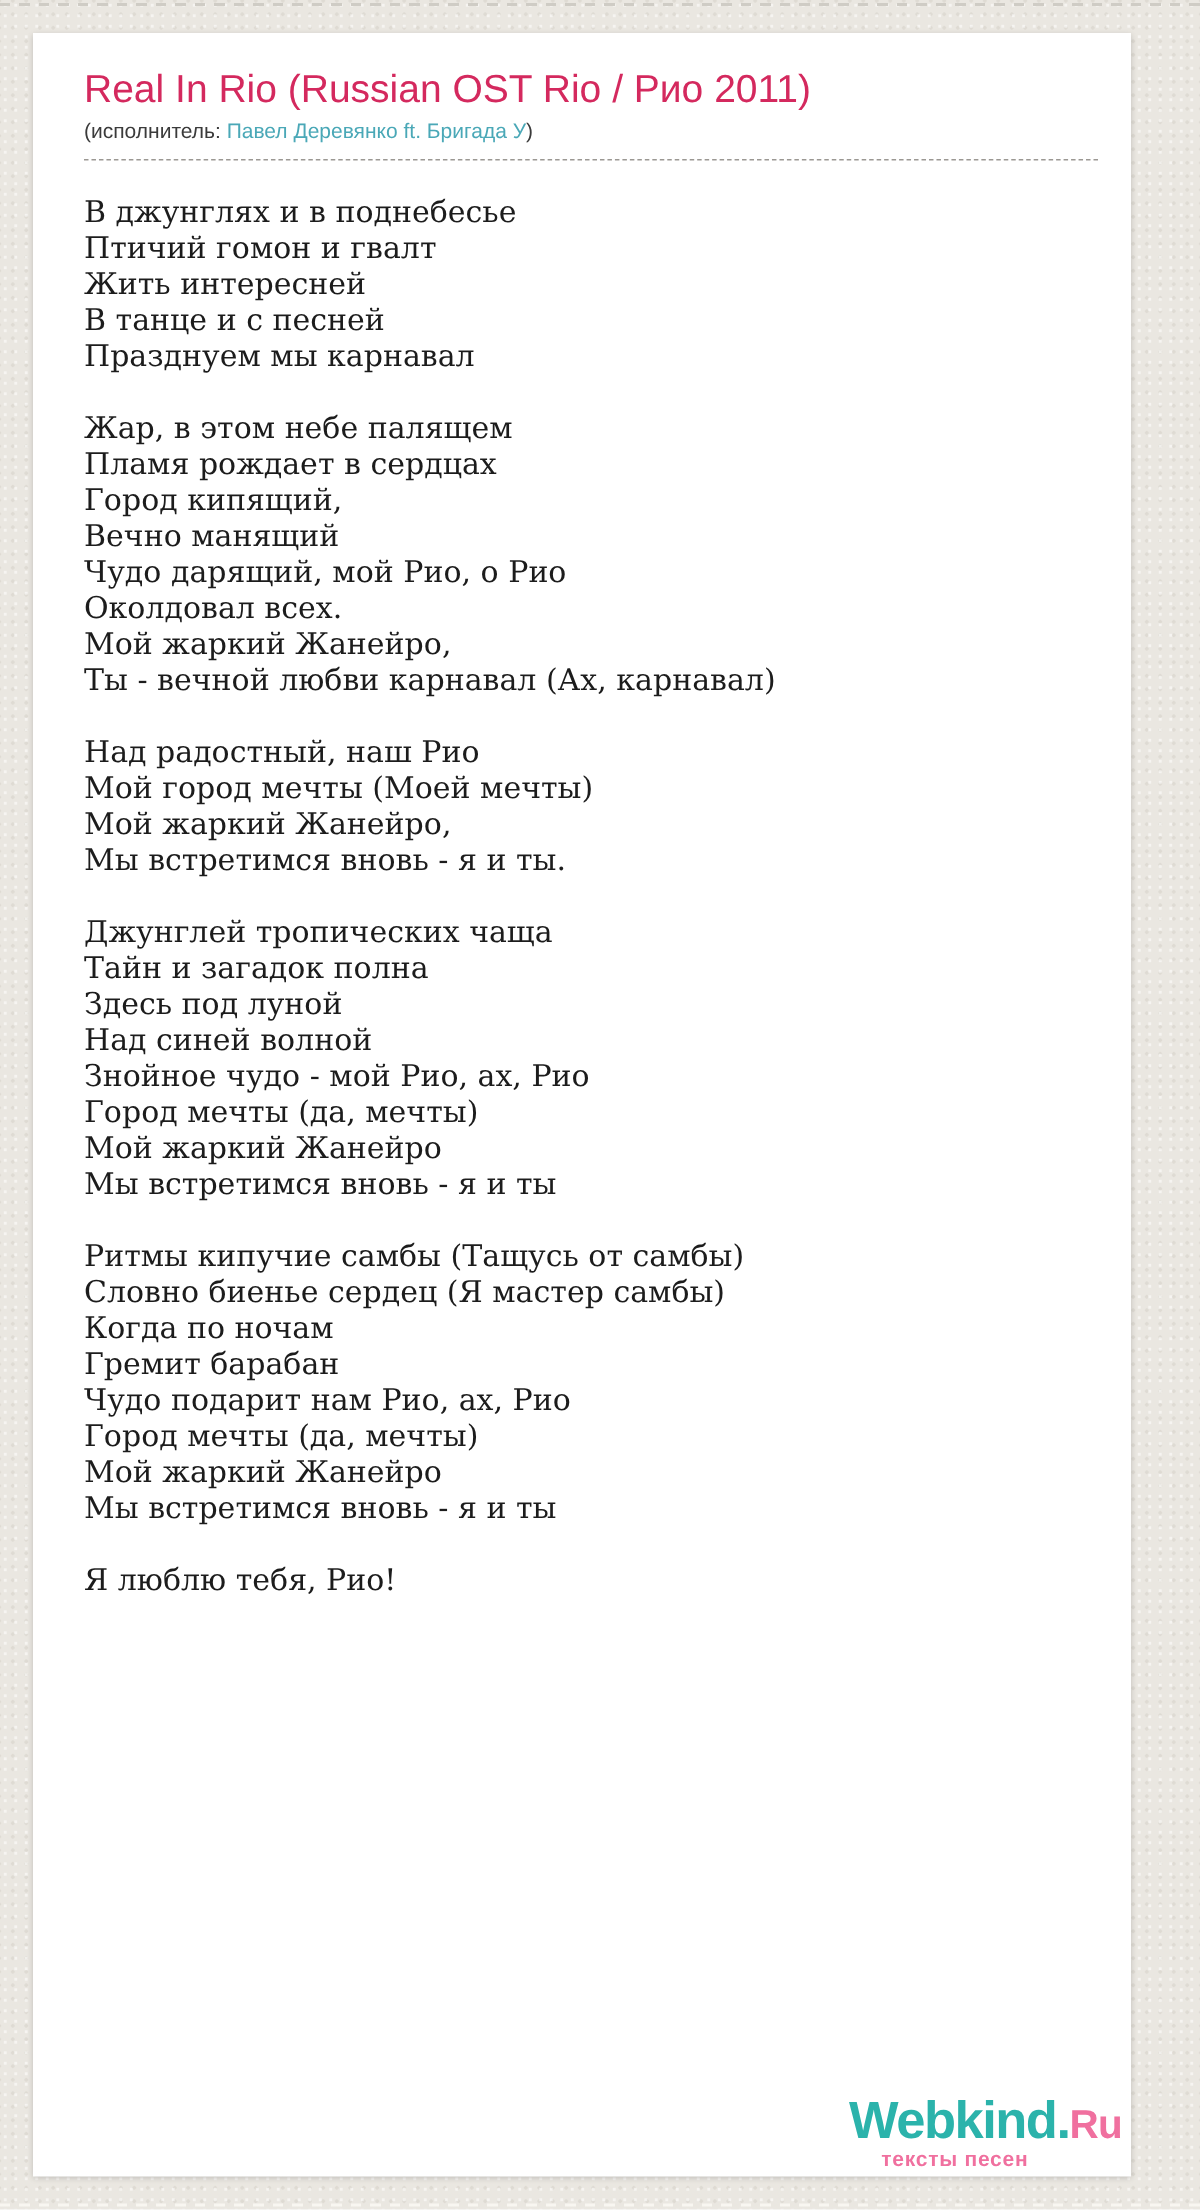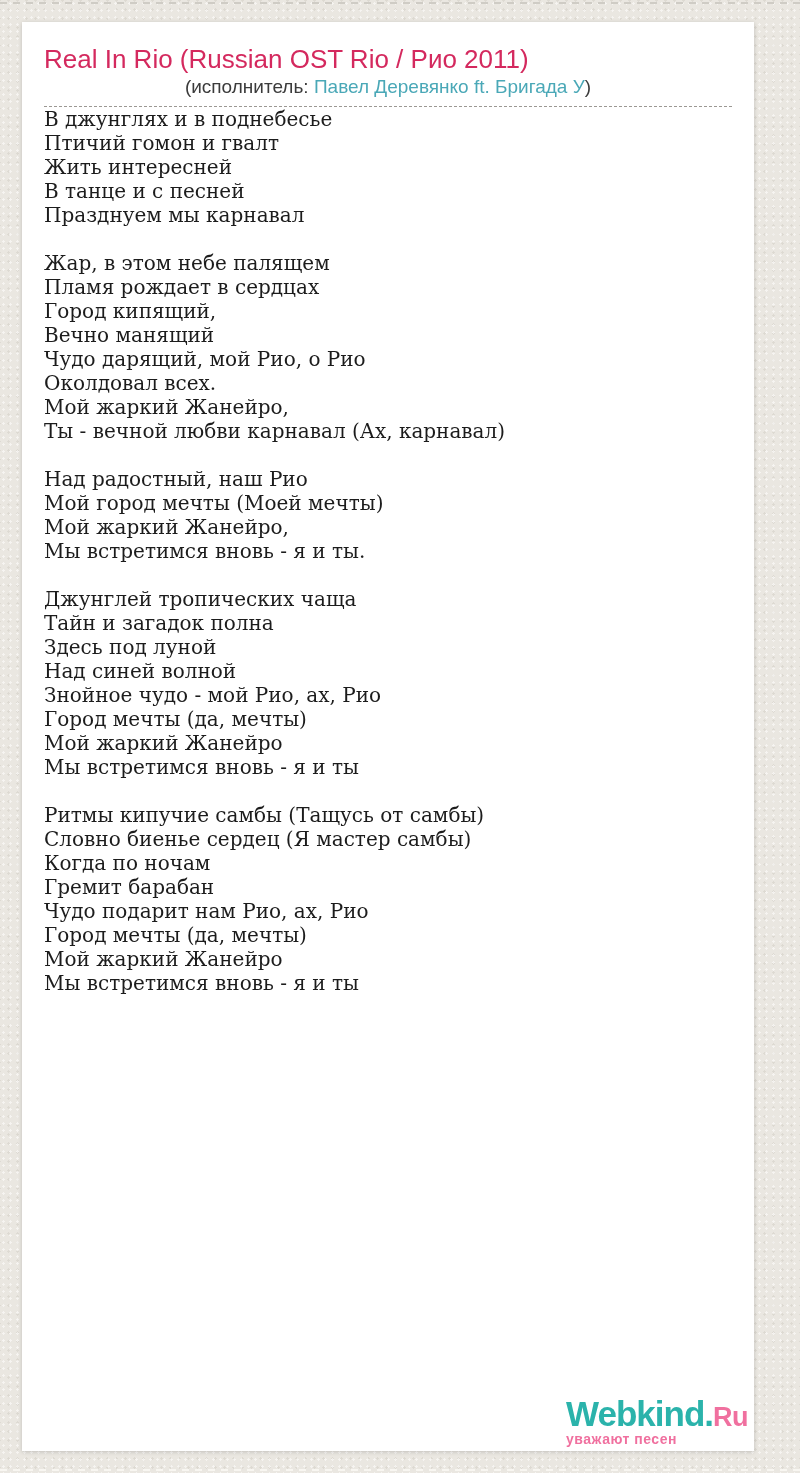--- a/index.html
+++ b/index.html
@@ -32,62 +32,61 @@
 
   .card {
     position: absolute;
     left: 22px;
     top: 22px;
     width: 732px;
     height: 1429px;
     box-sizing: border-box;
     background: #ffffff;
     box-shadow: 0 1px 4px rgba(0,0,0,0.18);
-    padding: 14px 22px 0 22px;
+    padding: 14px 22px 0 34px;
   }
 
   .song-title {
     margin: 8px 0 2px 0;
     font-size: 26px;
     font-weight: normal;
     color: #d4295e;
     line-height: 30px;
     letter-spacing: 0;
   }
 
   .artist-line {
     margin: 0;
-    font-size: 19px;
+    font-size: 14px;
     color: #3b3b3b;
     line-height: 22px;
     padding-bottom: 8px;
     border-bottom: 1px dashed #9b9893;
-    text-align: center;
   }
   .artist-link {
     color: #4aa8b7;
     text-decoration: none;
     cursor: pointer;
   }
 
   .lyrics {
-    margin-top: 0;
+    margin-top: 22px;
     font-family: "DejaVu Serif", serif;
     font-size: 20px;
     line-height: 24px;
     color: #1c1c1c;
   }
   .lyrics p.stanza { margin: 0 0 24px 0; }
   .lyrics p.stanza:last-child { margin-bottom: 0; }
 
   .logo {
     position: absolute;
     right: 6px;
     bottom: 5px;
-    text-align: left;
+    text-align: center;
     font-family: "Liberation Sans", sans-serif;
     font-weight: bold;
     line-height: 1;
     cursor: pointer;
   }
   .logo-row { white-space: nowrap; }
   .logo-main {
     font-size: 35px;
     color: #2bb3ab;
     letter-spacing: -1px;
@@ -115,22 +114,23 @@
   <h1 class="song-title">Real In Rio (Russian OST Rio / Рио 2011)</h1>
 
   <p class="artist-line"><span>(исполнитель: </span><a class="artist-link">Павел Деревянко ft. Бригада У</a><span>)</span></p>
 
   <div class="lyrics">
       <p class="stanza">В джунглях и в поднебесье<br>Птичий гомон и гвалт<br>Жить интересней<br>В танце и с песней<br>Празднуем мы карнавал</p>
       <p class="stanza">Жар, в этом небе палящем<br>Пламя рождает в сердцах<br>Город кипящий,<br>Вечно манящий<br>Чудо дарящий, мой Рио, о Рио<br>Околдовал всех.<br>Мой жаркий Жанейро,<br>Ты - вечной любви карнавал (Ах, карнавал)</p>
       <p class="stanza">Над радостный, наш Рио<br>Мой город мечты (Моей мечты)<br>Мой жаркий Жанейро,<br>Мы встретимся вновь - я и ты.</p>
       <p class="stanza">Джунглей тропических чаща<br>Тайн и загадок полна<br>Здесь под луной<br>Над синей волной<br>Знойное чудо - мой Рио, ах, Рио<br>Город мечты (да, мечты)<br>Мой жаркий Жанейро<br>Мы встретимся вновь - я и ты</p>
       <p class="stanza">Ритмы кипучие самбы (Тащусь от самбы)<br>Словно биенье сердец (Я мастер самбы)<br>Когда по ночам<br>Гремит барабан<br>Чудо подарит нам Рио, ах, Рио<br>Город мечты (да, мечты)<br>Мой жаркий Жанейро<br>Мы встретимся вновь - я и ты</p>
+      <p class="stanza">Я люблю тебя, Рио!</p>
     </div>
 
   <div class="logo">
     <div class="logo-row"><span class="logo-main">Webkind.</span><span class="logo-ru">Ru</span></div>
-    <div class="logo-tagline">уважают песен</div>
+    <div class="logo-tagline">тексты песен</div>
   </div>
 
 </div>
 
 <div class="page-dash bottom"></div>
 
 </body></html>

